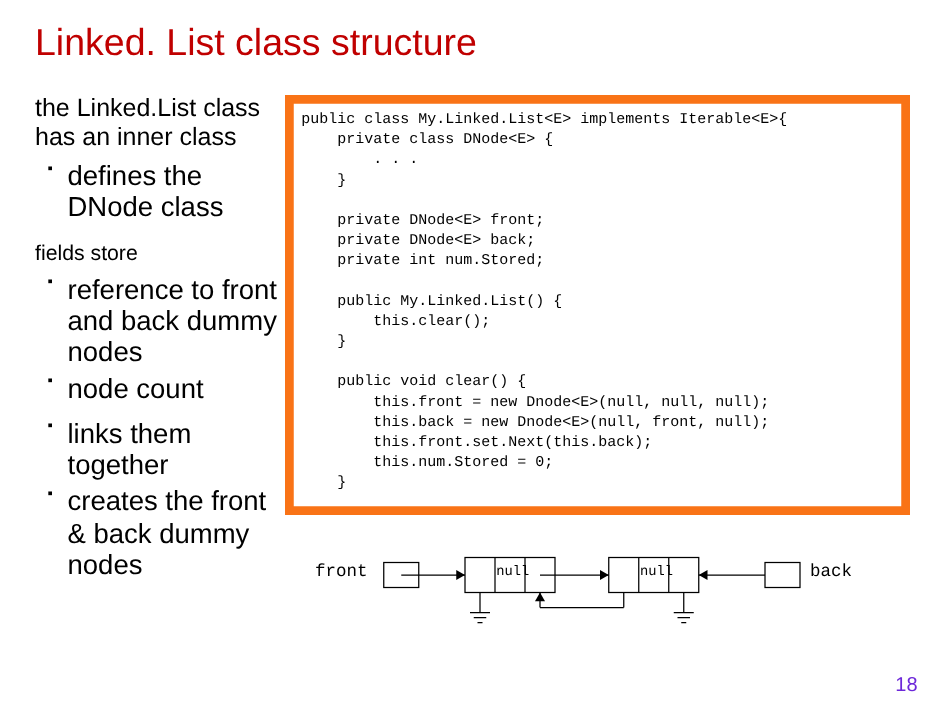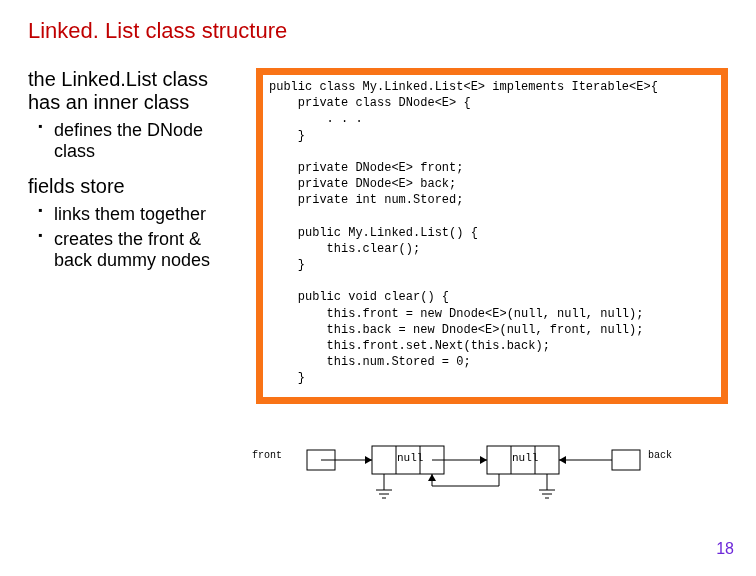--- a/index.html
+++ b/index.html
@@ -11,54 +11,54 @@
     font-family: Arial, Helvetica, sans-serif;
     background: #fff;
     position: relative;
     overflow: hidden;
   }
   .slide {
     padding: 18px 28px 0 28px;
   }
   .title {
     color: #c00000;
-    font-size: 22px;
+    font-size: 30px;
     font-weight: 400;
     margin: 0 0 24px 0;
   }
   .cols {
     display: flex;
-    gap: 28px;
+    gap: 0;
     justify-content: flex-end;
   }
   .left {
     width: 200px;
     flex-shrink: 0;
   }
   .right {
     flex: 1;
   }
   .subhead {
     font-size: 20px;
     color: #000;
     margin: 0 0 6px 0;
     line-height: 1.15;
   }
   .subhead2 {
-    font-size: 20px;
+    font-size: 17px;
     color: #000;
     margin: 14px 0 6px 0;
   }
   ul.bullets {
     list-style: none;
     padding: 0 0 0 14px;
     margin: 0 0 10px 0;
   }
   ul.bullets li {
-    font-size: 18px;
+    font-size: 22px;
     line-height: 1.15;
     margin-bottom: 4px;
     position: relative;
     padding-left: 12px;
   }
   ul.bullets li::before {
     content: "▪";
     position: absolute;
     left: -4px;
     top: 0;
@@ -76,21 +76,21 @@
   .diagram {
     position: absolute;
     left: 252px;
     top: 440px;
     width: 480px;
     height: 90px;
   }
   .dlabel {
     position: absolute;
     font-family: "Courier New", monospace;
-    font-size: 10px;
+    font-size: 14px;
   }
   .page-num {
     position: absolute;
     right: 22px;
     bottom: 18px;
     color: #6d28d9;
     font-size: 16px;
   }
   svg { display: block; }
 </style>
@@ -101,20 +101,24 @@
   <h1 class="title">Linked. List class structure</h1>
 
   <div class="cols">
     <div class="left">
       <p class="subhead">the Linked.List class has an inner class</p>
       <ul class="bullets">
         <li>defines the DNode class</li>
       </ul>
 
       <p class="subhead2">fields store</p>
+      <ul class="bullets">
+        <li>reference to front and back dummy nodes</li>
+        <li>node count</li>
+      </ul>
 
       <ul class="bullets">
         <li>links them together</li>
         <li>creates the front &amp; back dummy nodes</li>
       </ul>
     </div>
 
     <div class="right">
       <div class="codebox">public class My.Linked.List&lt;E&gt; implements Iterable&lt;E&gt;{
     private class DNode&lt;E&gt; {

